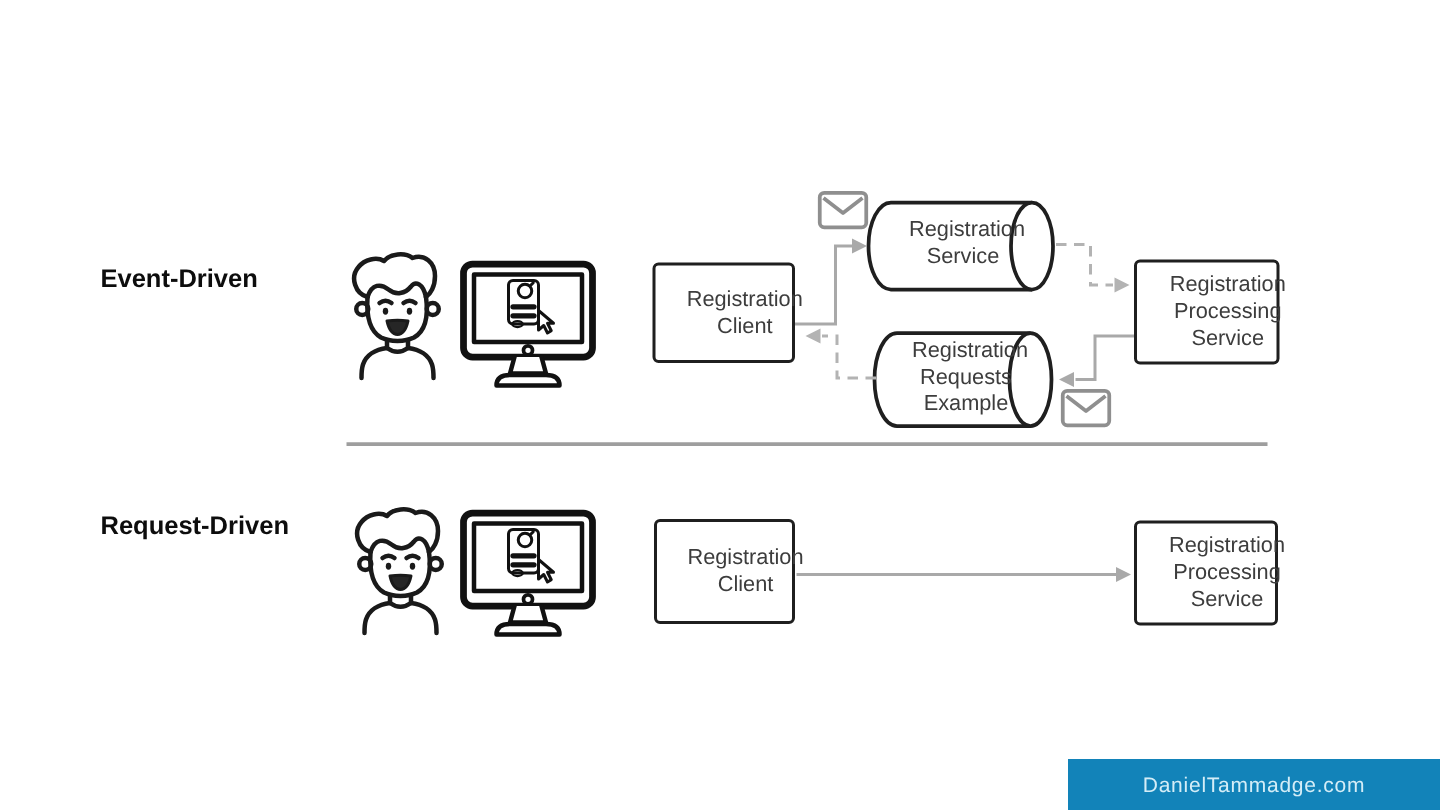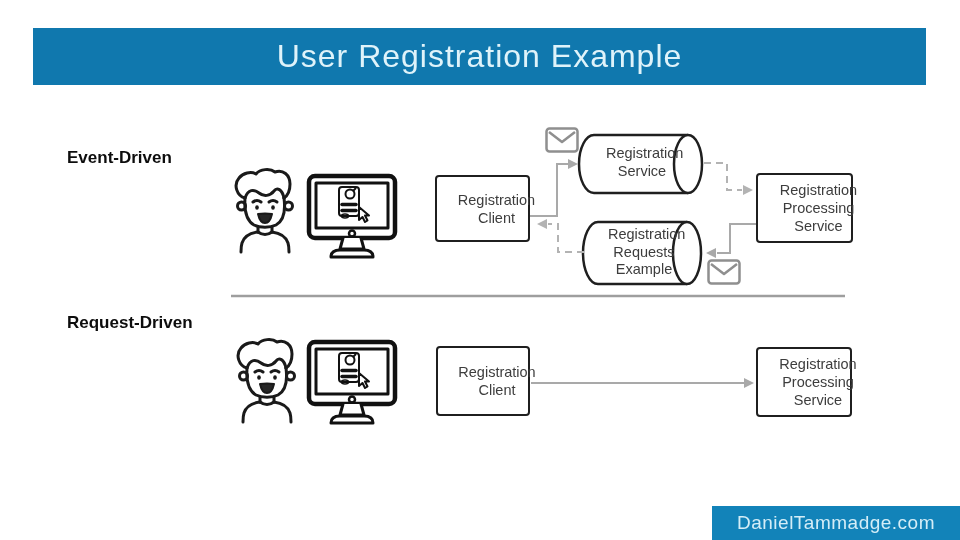--- a/index.html
+++ b/index.html
@@ -10,21 +10,21 @@
   
   .header-bar{
     position:absolute;left:33px;top:28px;width:893px;height:57px;
     background:#1078ae;display:flex;align-items:center;justify-content:center;
   }
   .header-title{
     color:#dff3fa;font-size:32px;font-weight:300;letter-spacing:1px;
   }
   
   .section-label{
-    position:absolute;left:67px;font-size:17px;font-weight:700;color:#0d0d0d;line-height:20px;
+    position:absolute;left:67px;font-size:17px;font-weight:700;color:#0d0d0d;line-height:20px;margin-top:28px;
   }
   #label-event{top:148px;}
   #label-request{top:313px;}
   
   .node-box{
     position:absolute;background:#ffffff;border:2px solid #1f1f1f;border-radius:4px;
     display:flex;flex-direction:column;align-items:center;justify-content:center;
     font-size:14.5px;line-height:18px;color:#3d3d3d;text-align:center;box-sizing:border-box;
   }
   #box-client-ed{left:435px;top:175px;width:95px;height:67px;}
@@ -38,30 +38,27 @@
   #lbl-requests{left:578px;top:145px;width:100px;}
   #lbl-completed{left:580px;top:226px;width:100px;}
   .line{display:block;padding-left:28px;}
   
   #art{position:absolute;left:0;top:0;width:960px;height:540px;pointer-events:none;}
   
   .footer-bar{
     position:absolute;left:712px;top:506px;width:248px;height:34px;background:#1283b9;
     display:flex;align-items:center;justify-content:center;
   }
-  .footer-text{color:#d4edf7;font-size:19px;font-weight:300;letter-spacing:0.5px;text-align:center;}
+  .footer-text{color:#d4edf7;font-size:14px;font-weight:300;letter-spacing:0.5px;text-align:center;}
 </style>
 </head>
 <body>
 
 <div id="canvas">
 
-  <div class="header-bar">
-    <span class="header-title">User Registration Example</span>
-  </div>
 
   <div class="section-label" id="label-event">Event-Driven</div>
   <div class="section-label" id="label-request">Request-Driven</div>
 
   <svg id="art" viewBox="0 0 960 540">
     <defs>
 
       <g id="person" stroke="#1a1a1a" stroke-width="3" fill="none" stroke-linecap="round" stroke-linejoin="round">
         <path d="M13,33 C5,31 1,20 7,13 C11,8 19,6 24,9 C28,4 38,3 43,7 C51,4 58,10 58,19 C58,26 55,31 52,33"></path>
         <path d="M13,33 C16,24 22,24 27,28 C32,32 38,31 42,26 C45,22 50,24 52,33"></path>

